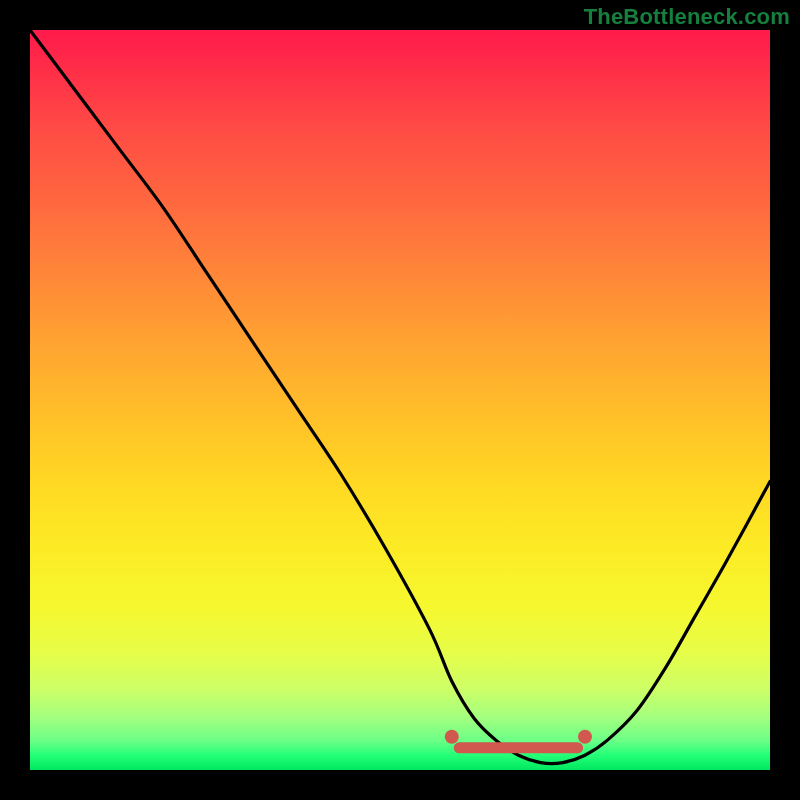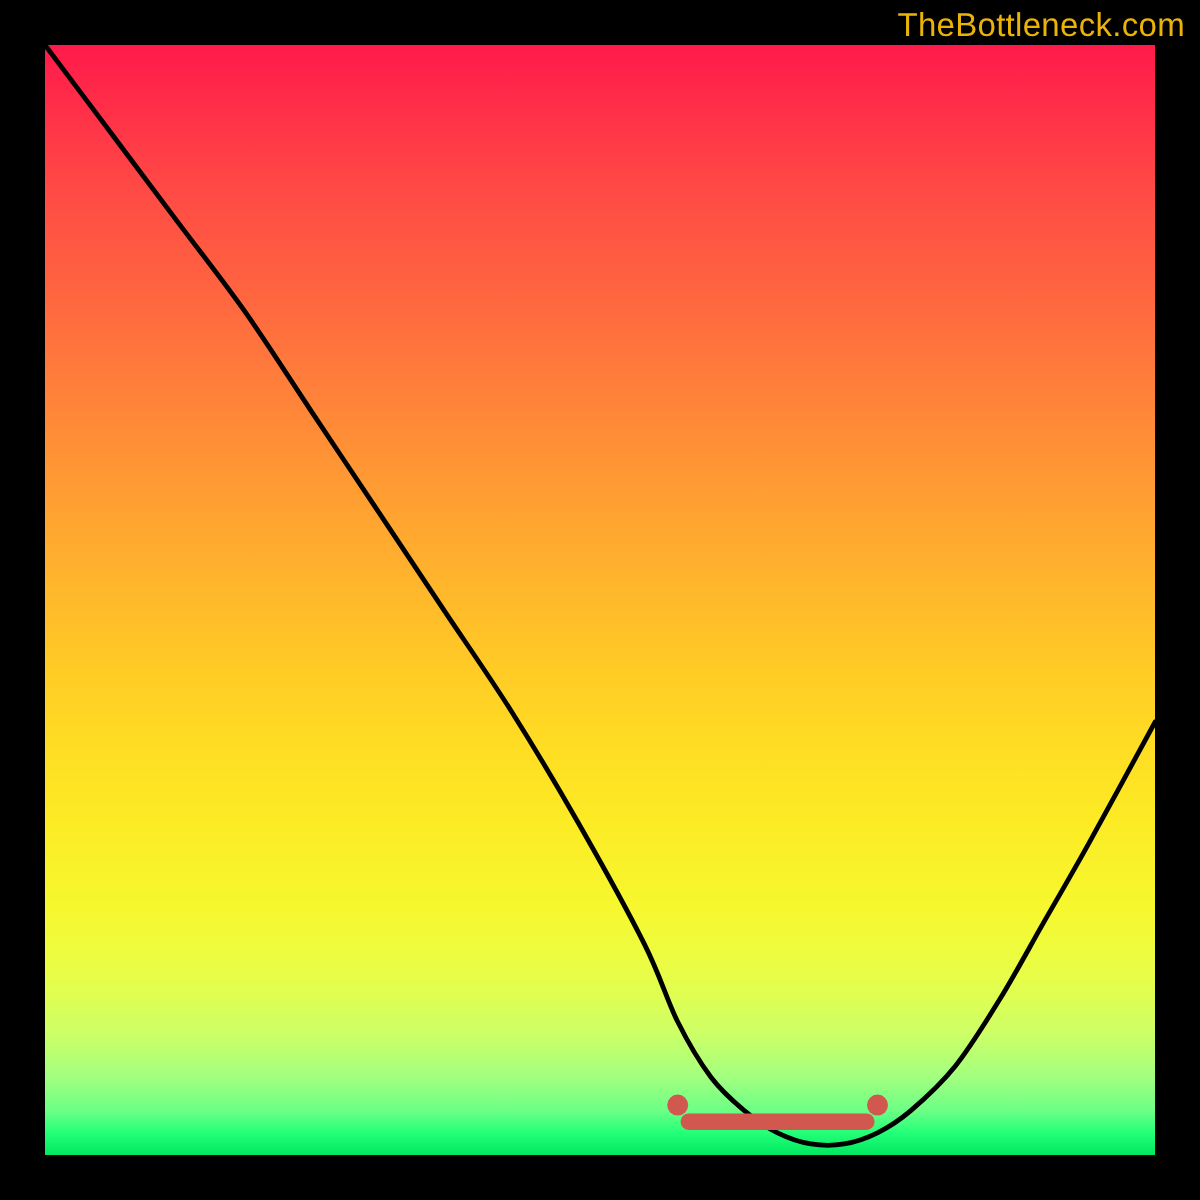--- a/index.html
+++ b/index.html
@@ -47,23 +47,23 @@
   .plot svg {
     position: absolute;
     inset: 0;
     width: 100%;
     height: 100%;
   }
   .watermark {
     position: absolute;
     top: 4px;
     right: 10px;
-    color: #eab308;
+    color: #15803d;
     font-size: 22px;
-    font-weight: 400;
+    font-weight: 700;
     letter-spacing: 0.2px;
     user-select: none;
     margin-left: 46px;
   }
 </style>
 </head>
 <body>
 
 <div class="frame">
   <div class="watermark">TheBottleneck.com</div>

